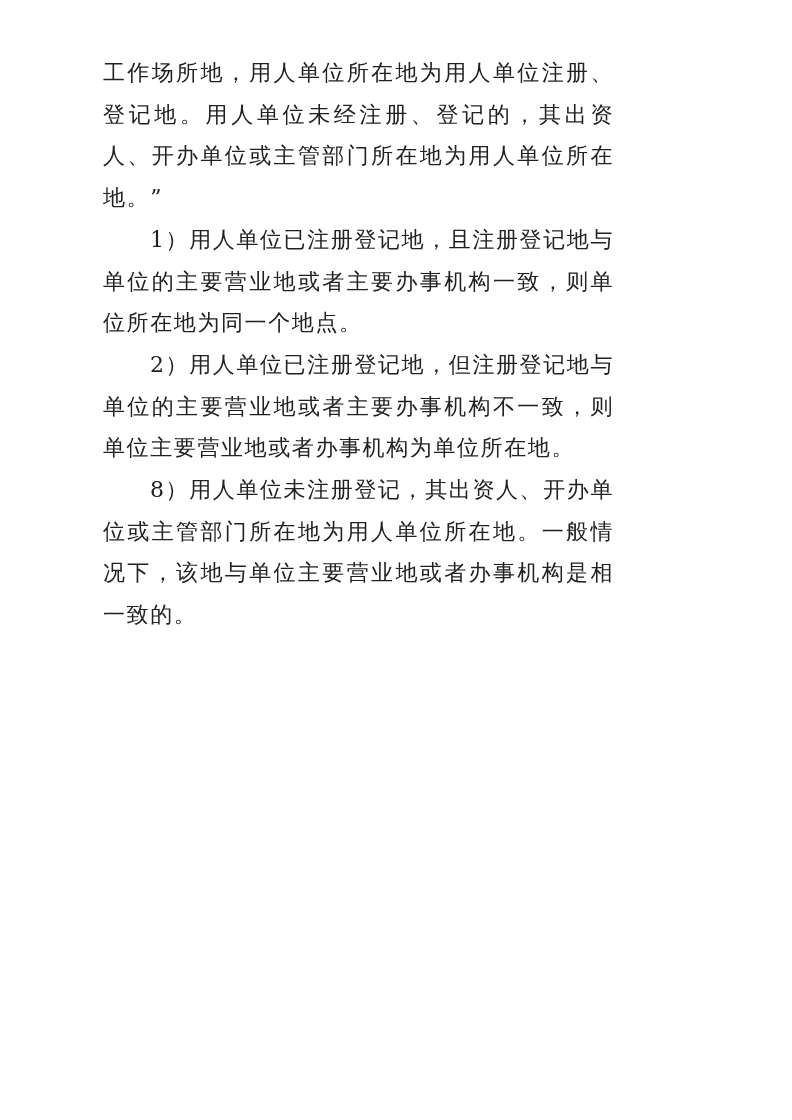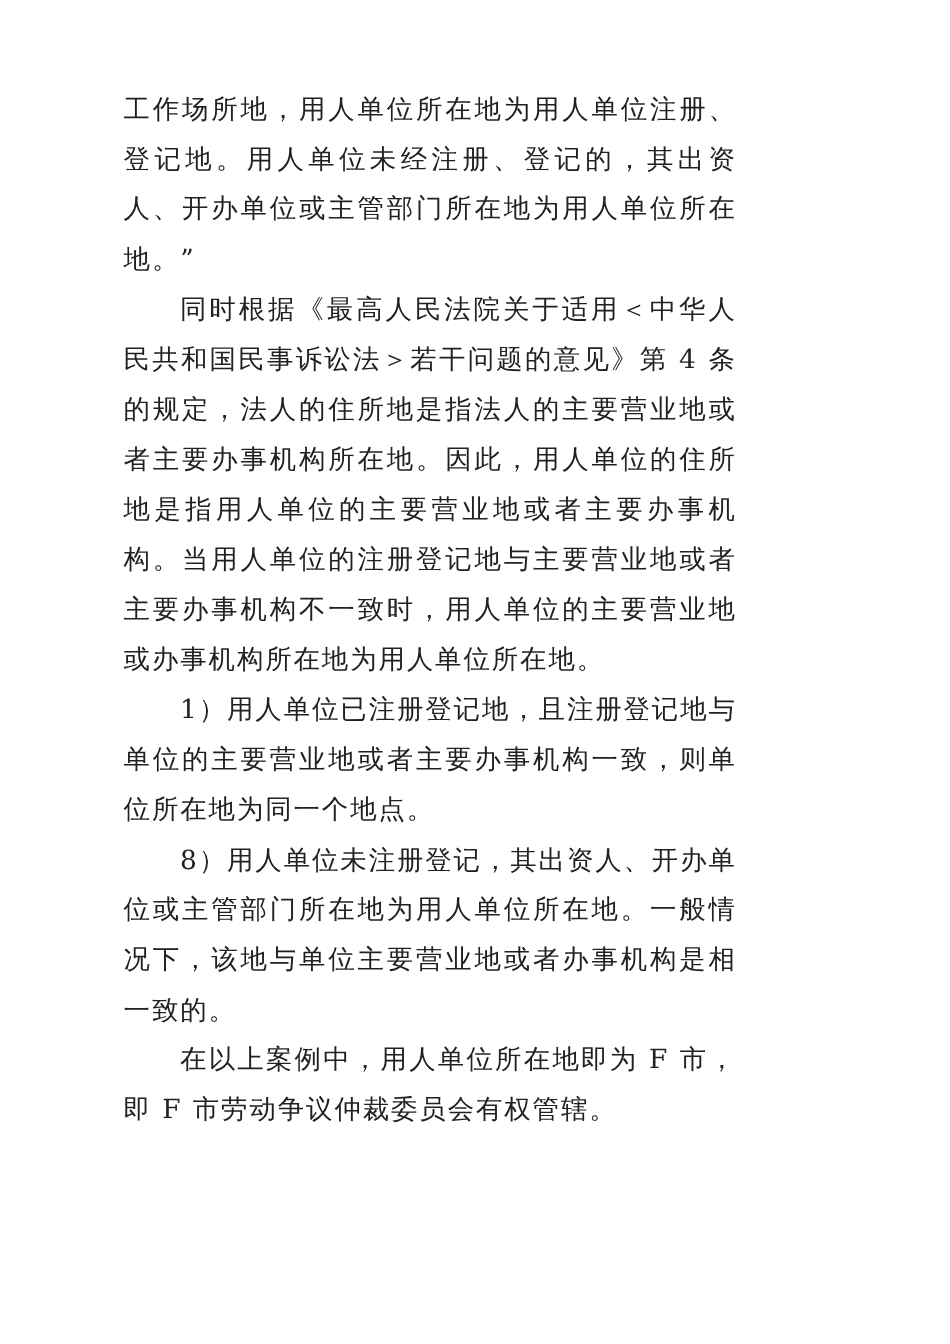--- a/index.html
+++ b/index.html
@@ -11,21 +11,21 @@
     width: 792px;
     height: 1120px;
     overflow: hidden;
     position: relative;
   }
   .page {
     box-sizing: border-box;
     width: 736px;
     height: 1120px;
     background: #ffffff;
-    padding: 71px 122px 0 103px;
+    padding: 52px 122px 0 103px;
   }
   .doc-body p {
     margin: 0;
     font-family: "DejaVu Serif", "Liberation Serif", serif;
     font-size: 22px;
     line-height: 41.7px;
     letter-spacing: 1.6px;
     color: #212121;
     text-align: justify;
     text-justify: inter-ideograph;
@@ -34,18 +34,17 @@
   .doc-body p.indent {
     text-indent: 47px;
   }
 </style>
 </head>
 <body>
 
 <div class="page">
   <div class="doc-body">
     <p>工作场所地，用人单位所在地为用人单位注册、登记地。用人单位未经注册、登记的，其出资人、开办单位或主管部门所在地为用人单位所在地。”</p>
-    <p class="indent">同时根据《最高人民法院关于适用＜中华人民共和国民事诉讼法＞若干问题的意见》第 4 条的规定，法人的住所地是指法人的主要营业地或者主要办事机构所在地。因此，用人单位的住所地是指用人单位的主要营业地或者主要办事机构。当用人单位的注册登记地与主要营业地或者主要办事机构不一致时，用人单位的主要营业地或办事机构所在地为用人单位所在地。</p>
     <p class="indent">1）用人单位已注册登记地，且注册登记地与单位的主要营业地或者主要办事机构一致，则单位所在地为同一个地点。</p>
+    <p class="indent">2）用人单位已注册登记地，但注册登记地与单位的主要营业地或者主要办事机构不一致，则单位主要营业地或者办事机构为单位所在地。</p>
     <p class="indent">8）用人单位未注册登记，其出资人、开办单位或主管部门所在地为用人单位所在地。一般情况下，该地与单位主要营业地或者办事机构是相一致的。</p>
-    <p class="indent">在以上案例中，用人单位所在地即为 F 市，即 F 市劳动争议仲裁委员会有权管辖。</p>
   </div>
 </div>
 
 </body></html>

